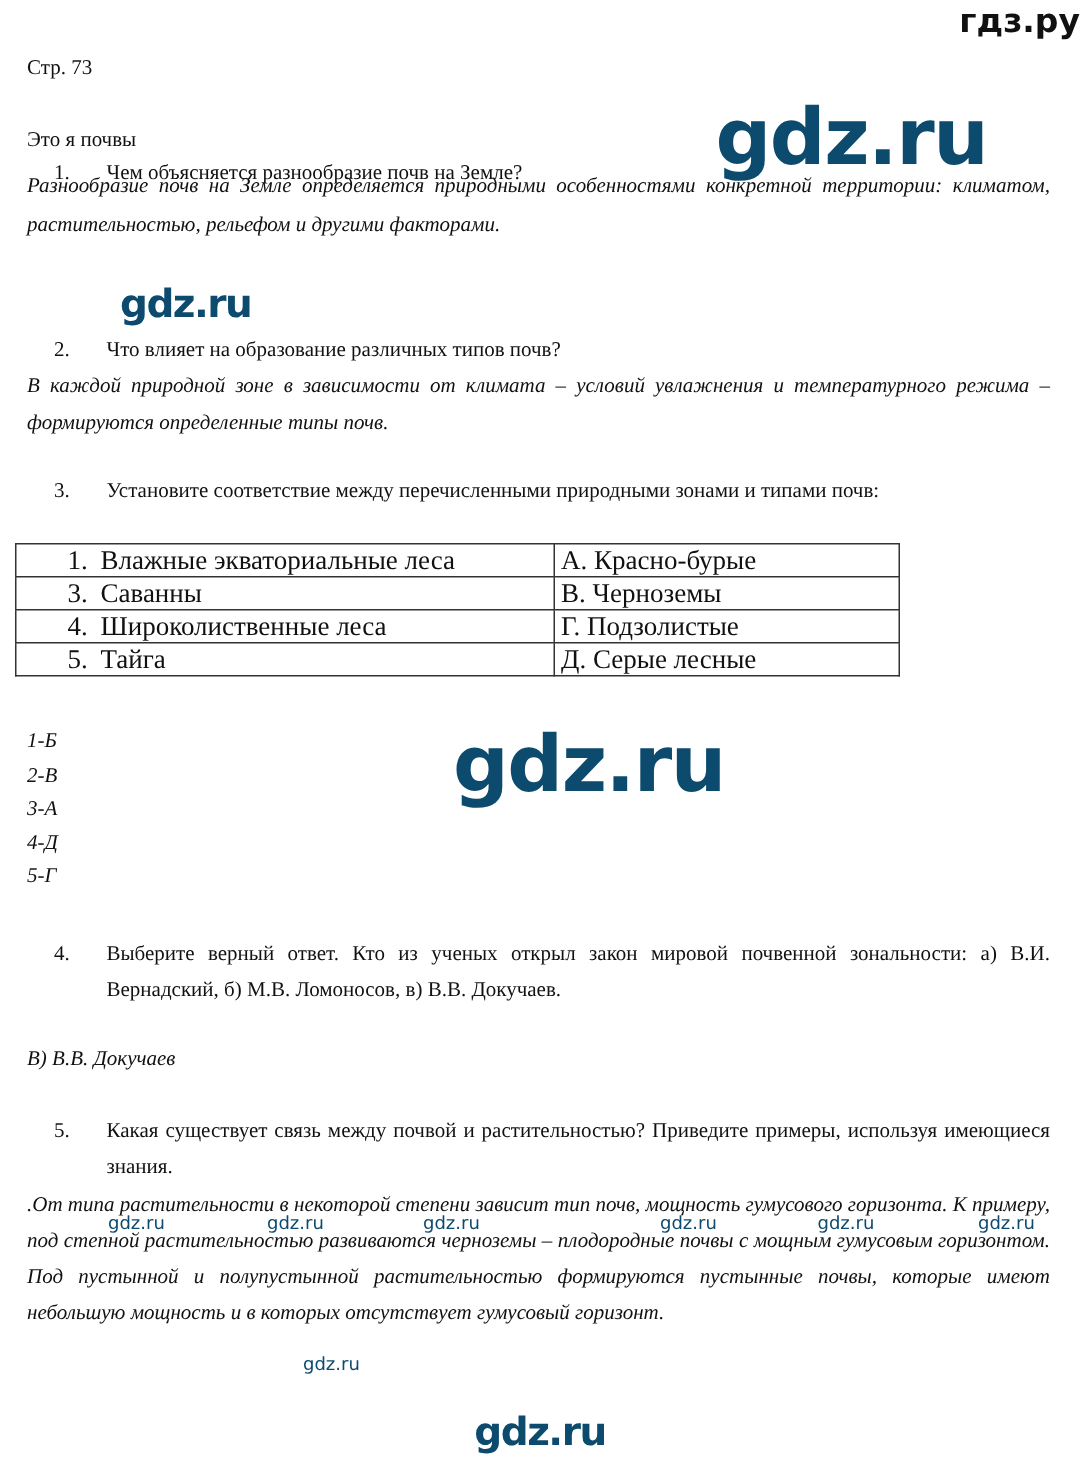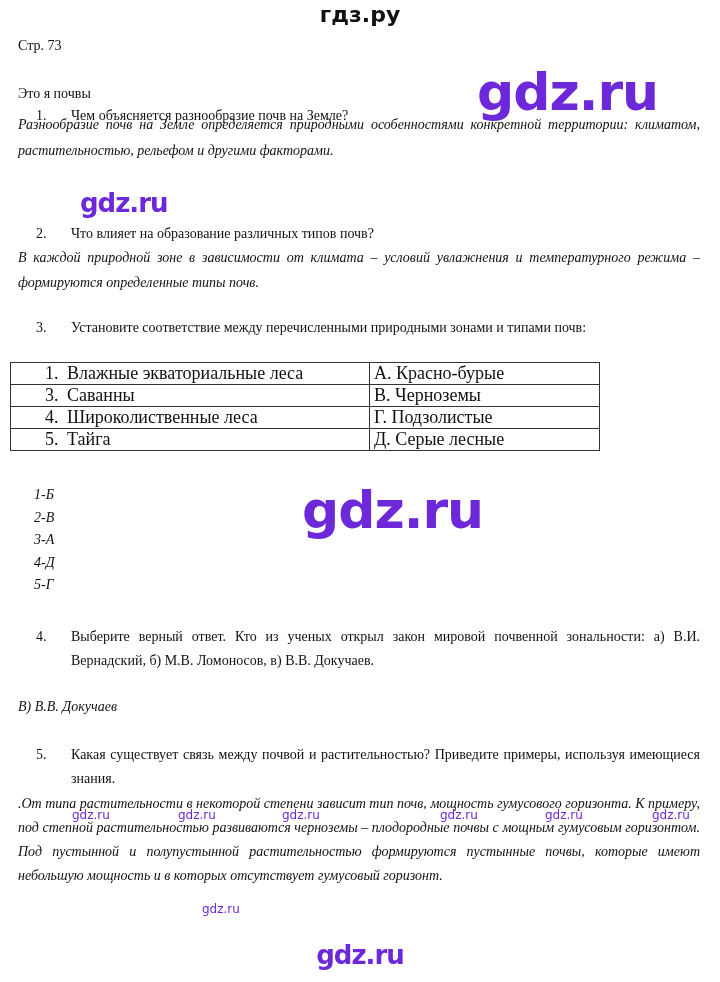--- a/index.html
+++ b/index.html
@@ -1,22 +1,22 @@
 <!DOCTYPE html>
 <html><head>
 <meta charset="utf-8">
 <style>
   html, body { margin: 0; padding: 0; background: #ffffff; }
   body { width: 720px; height: 982px; position: relative; overflow: hidden; color: #111; }
   .page { position: absolute; left: 0; top: 0; width: 720px; height: 982px; }
   .serif { font-family: Liberation Serif, serif; font-size: 14px; line-height: 23px; }
   .it { font-style: italic; }
   .abs { position: absolute; }
-  .header-wm { left: 0; width: 720px; top: 0; text-align: center; font-family: "DejaVu Sans", sans-serif; font-weight: bold; font-size: 22px; top: 2px; }
-  .wm { position: absolute; font-family: "DejaVu Sans", sans-serif; font-weight: bold; color: #6d28d9; letter-spacing: -1px; }
+  .header-wm { left: 0; width: 720px; top: 0; text-align: right; font-family: "DejaVu Sans", sans-serif; font-weight: bold; font-size: 22px; top: 2px; }
+  .wm { position: absolute; font-family: "DejaVu Sans", sans-serif; font-weight: bold; color: #0c4a6e; letter-spacing: -1px; }
   .wm-big { font-size: 52px; }
   .wm-mid { font-size: 26px; }
   .wm-small { font-size: 12px; font-weight: normal; letter-spacing: 0; }
   .justify { text-align: justify; text-align-last: left; }
   .q { left: 36px; width: 664px; }
   .q .num { position: absolute; left: 0; }
   .q .txt { margin-left: 35px; display: block; }
   .ans { left: 18px; width: 682px; }
   table.match { position: absolute; left: 10px; top: 362px; width: 590px; border-collapse: collapse; font-family: "Liberation Serif", serif; font-size: 18px; }
   table.match td { border: 1.5px solid #333; height: 21px; padding: 0 0 0 4px; line-height: 21px; }
@@ -66,21 +66,21 @@
         <td class="c1"><span class="n">4.</span><span>Широколиственные леса</span></td>
         <td>Г. Подзолистые</td>
       </tr>
       <tr>
         <td class="c1"><span class="n">5.</span><span>Тайга</span></td>
         <td>Д. Серые лесные</td>
       </tr>
     </tbody>
   </table>
 
-  <div class="abs serif it answers-list" style="left:18px; top:484px;margin-left:16px;">
+  <div class="abs serif it answers-list" style="left:18px; top:484px;">
     <div>1-Б</div>
     <div>2-В</div>
     <div>3-А</div>
     <div>4-Д</div>
     <div>5-Г</div>
   </div>
 
   <div class="abs serif q" style="top:625px; line-height:24px;">
     <span class="num">4.</span>
     <span class="txt justify">Выберите верный ответ. Кто из ученых открыл закон мировой почвенной зональности: а) В.И. Вернадский, б) М.В. Ломоносов, в) В.В. Докучаев.</span>

